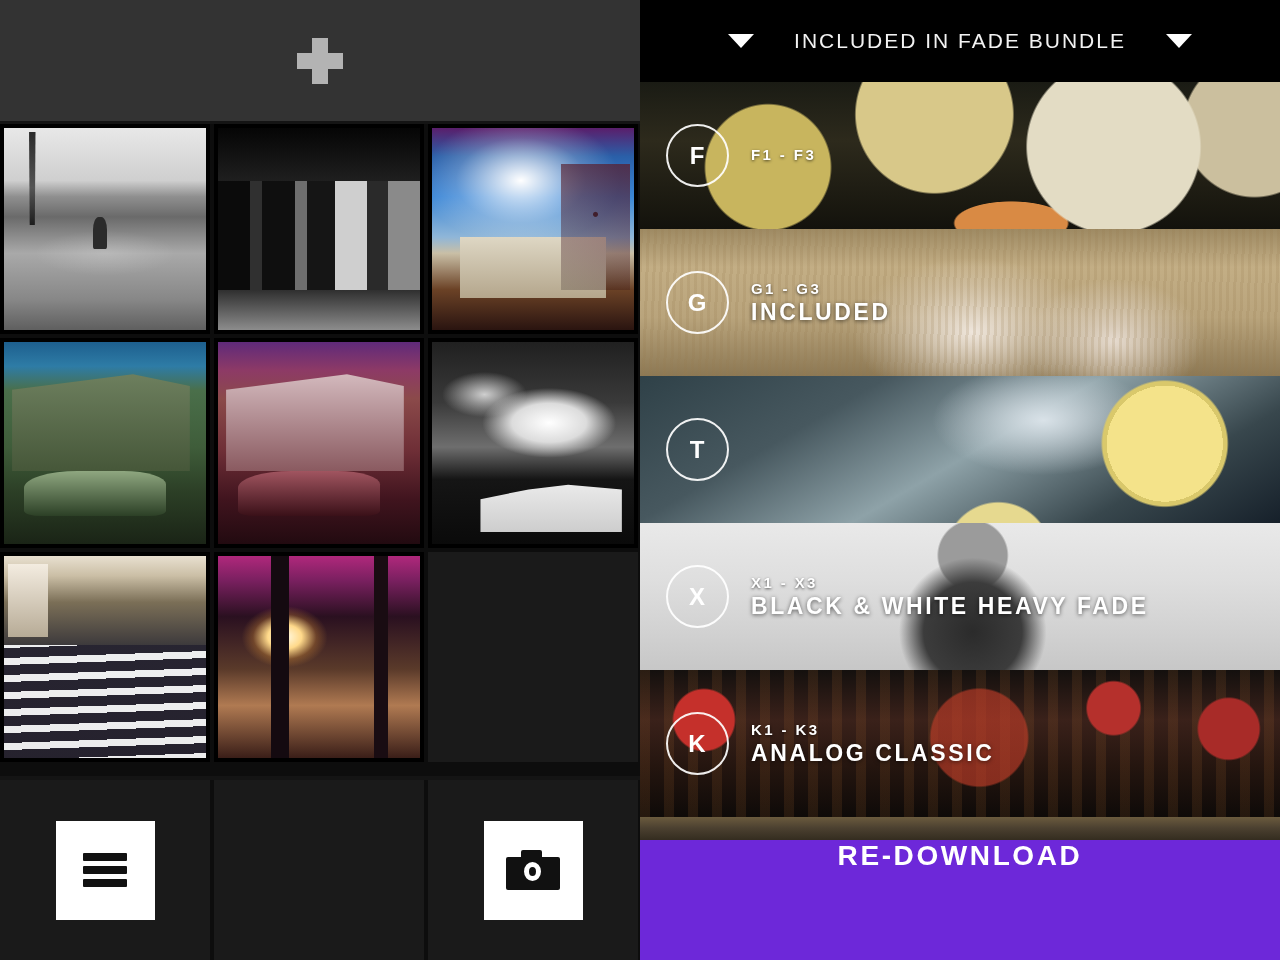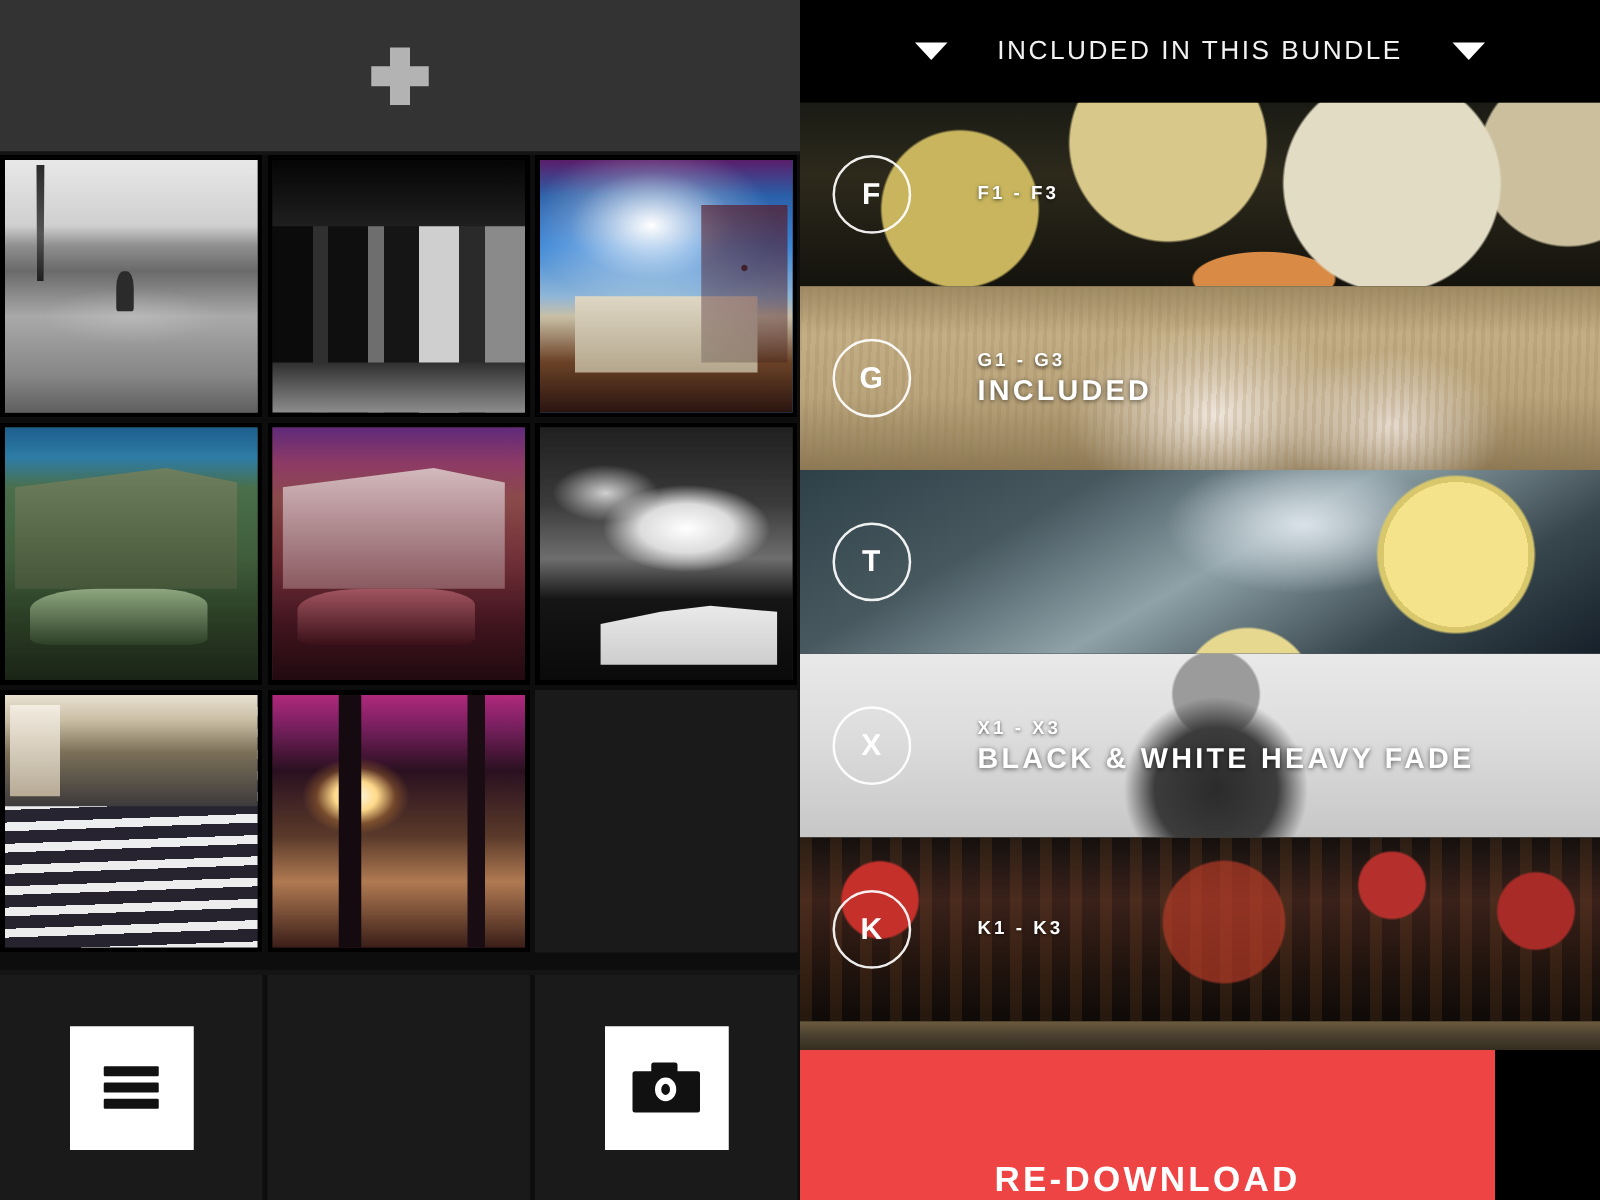--- a/index.html
+++ b/index.html
@@ -217,21 +217,21 @@
   }
   .pack .bg { position:absolute; inset:0; }
   .pack .content {
     position:absolute; inset:0; display:flex; align-items:center; padding-left:26px; gap:22px;
   }
   .badge {
     flex:none; width:63px; height:63px; border:2px solid rgba(255,255,255,.92);
     border-radius:50%; display:flex; align-items:center; justify-content:center;
     color:#fff; font-size:24px; font-weight:bold; letter-spacing:1px;
   }
-  .labels { display:flex; flex-direction:column; justify-content:center;margin-left:31px; }
+  .labels { display:flex; flex-direction:column; justify-content:center; }
   .range {
     color:#ffffff; font-size:15px; font-weight:bold; letter-spacing:2.4px;
     margin-bottom:2px; text-shadow:0 1px 3px rgba(0,0,0,.65);
   }
   .name {
     color:#ffffff; font-size:23px; font-weight:bold; letter-spacing:2.6px;
     text-shadow:0 1px 4px rgba(0,0,0,.6);
   }
 
   
@@ -279,23 +279,23 @@
       #24150f;
   }
   .bg-partial {
     background:
       linear-gradient(180deg,#6b5b3e 0%,#4b4030 40%,#2a2418 100%),
       #4b4030;
   }
   .pack-partial { height:28px; }
 
   .redownload {
-    position:absolute; left:0; top:840px; width:556px; height:120px;
-    background:#ef4444;
-    display:flex; align-items:flex-end; justify-content:center;
+    position:absolute; left:0; top:840px; width:640px; height:120px;
+    background:#6d28d9;
+    display:flex; align-items:flex-start; justify-content:center;
     border:none; cursor:pointer;
   }
   .redownload .rd-label {
     color:#ffffff; font-size:28px; font-weight:bold; letter-spacing:2.6px;
   }
 </style>
 </head>
 <body>
 
 <div class="app">
@@ -373,21 +373,21 @@
         </div>
       </div>
     </div>
 
   </div>
 
   <div class="right">
 
     <div class="bundle-header">
       <div class="caret"></div>
-      <div class="title">INCLUDED IN THIS BUNDLE</div>
+      <div class="title">INCLUDED IN FADE BUNDLE</div>
       <div class="caret"></div>
     </div>
 
     <div class="packs">
 
       <div class="pack">
         <div class="bg bg-pears"></div>
         <div class="content">
           <div class="badge">F</div>
           <div class="labels">
@@ -424,20 +424,21 @@
           </div>
         </div>
       </div>
 
       <div class="pack">
         <div class="bg bg-lanterns"></div>
         <div class="content">
           <div class="badge">K</div>
           <div class="labels">
             <div class="range">K1 - K3</div>
+            <div class="name">ANALOG CLASSIC</div>
           </div>
         </div>
       </div>
 
       <div class="pack pack-partial">
         <div class="bg bg-partial"></div>
       </div>
 
     </div>
 

